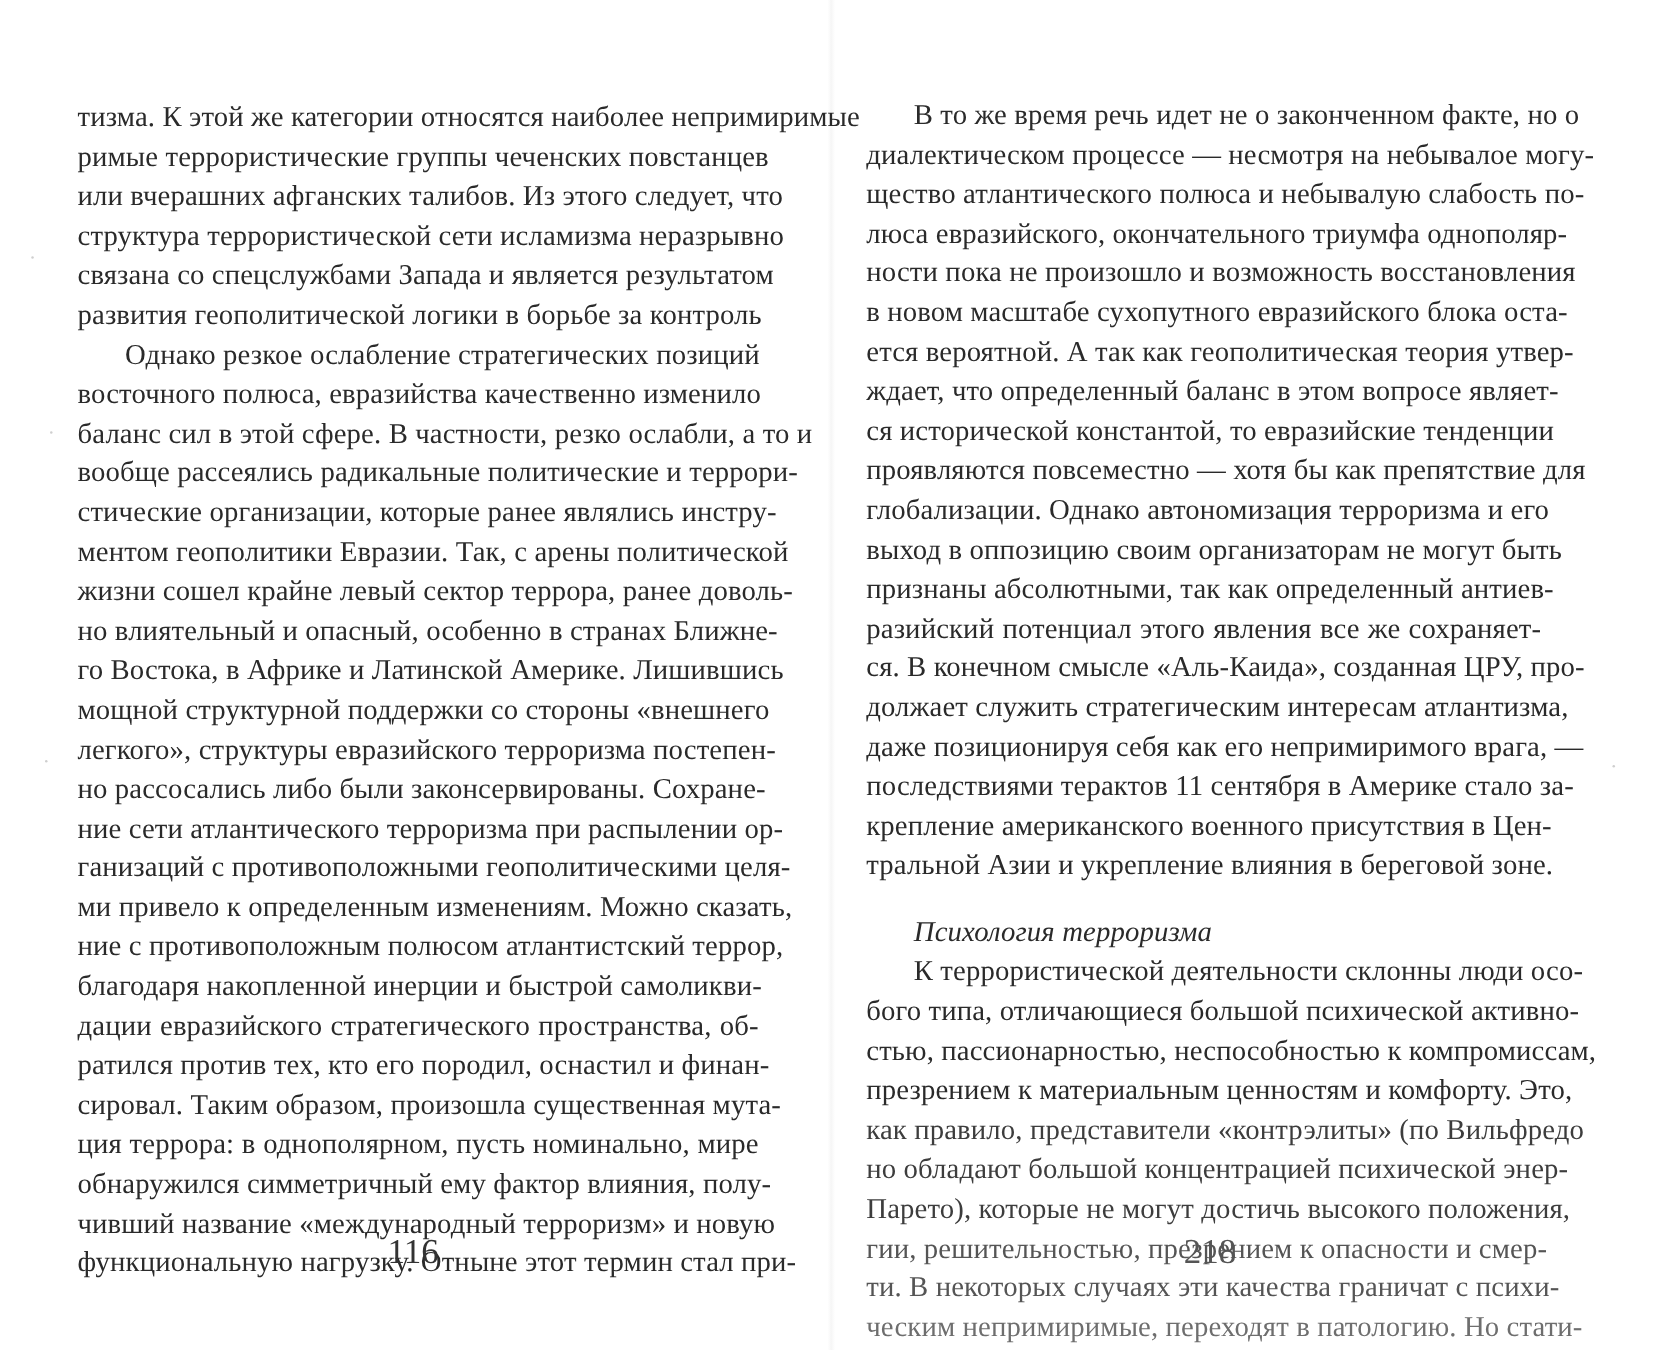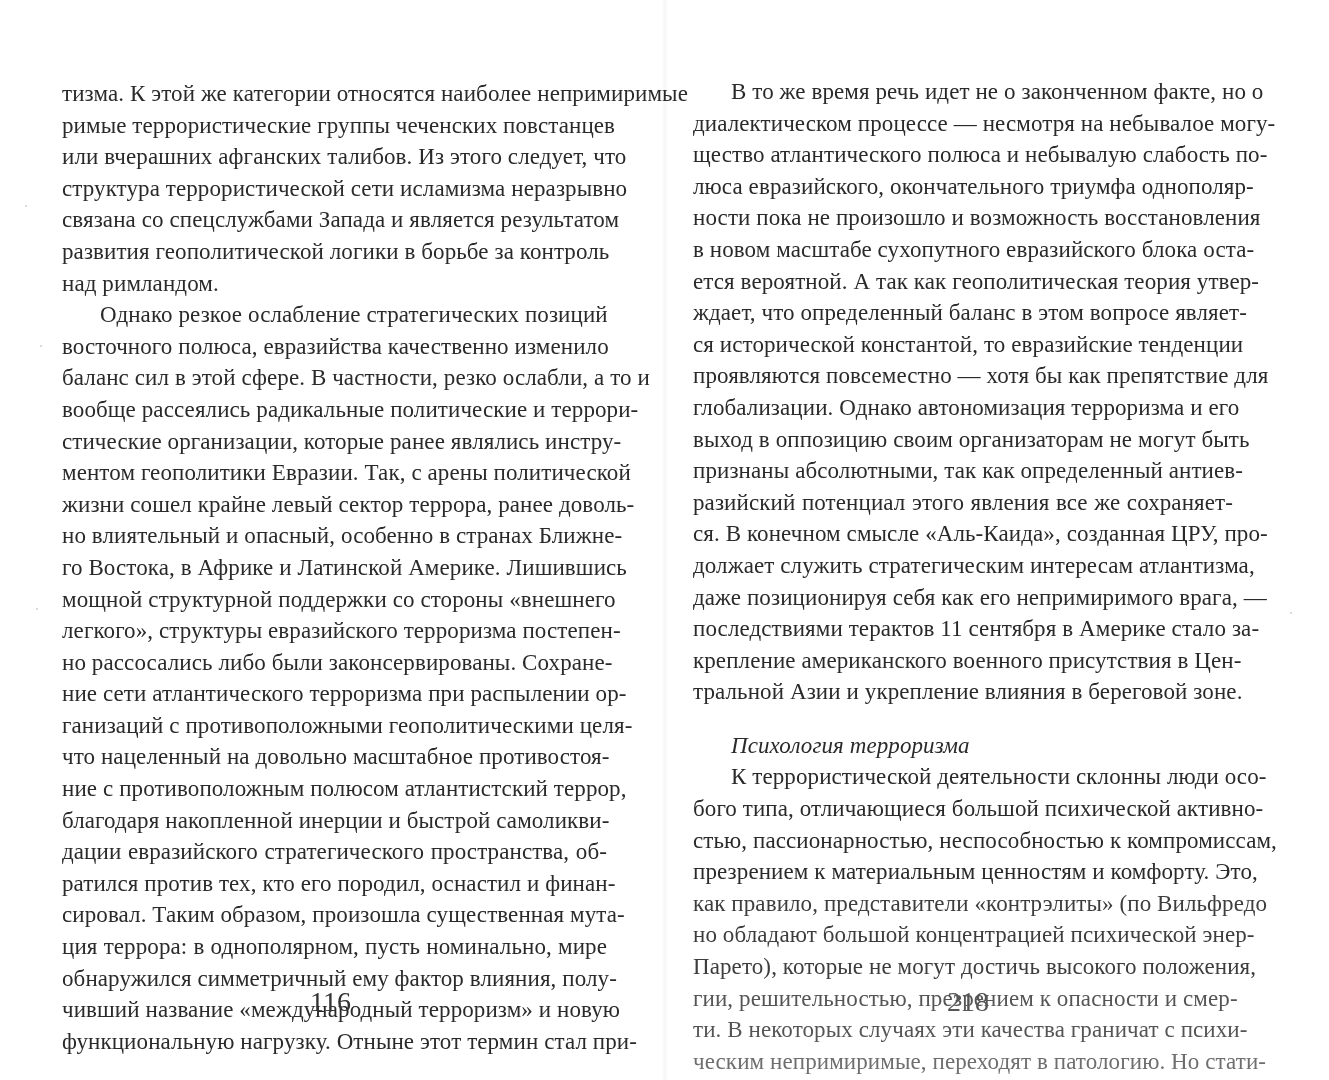--- a/index.html
+++ b/index.html
@@ -83,36 +83,35 @@
   <div class="gutter"></div>
 
   <div class="page page-left">
     <div class="text-block">
       <span class="line">тизма. К этой же категории относятся наиболее непримиримые</span>
       <span class="line">римые террористические группы чеченских повстанцев</span>
       <span class="line">или вчерашних афганских талибов. Из этого следует, что</span>
       <span class="line">структура террористической сети исламизма неразрывно</span>
       <span class="line">связана со спецслужбами Запада и является результатом</span>
       <span class="line">развития геополитической логики в борьбе за контроль</span>
-      <span class="line last">над римландом.</span>
       <span class="line indent">Однако резкое ослабление стратегических позиций</span>
       <span class="line">восточного полюса, евразийства качественно изменило</span>
       <span class="line">баланс сил в этой сфере. В частности, резко ослабли, а то и</span>
       <span class="line">вообще рассеялись радикальные политические и террори-</span>
       <span class="line">стические организации, которые ранее являлись инстру-</span>
       <span class="line">ментом геополитики Евразии. Так, с арены политической</span>
       <span class="line">жизни сошел крайне левый сектор террора, ранее доволь-</span>
       <span class="line">но влиятельный и опасный, особенно в странах Ближне-</span>
       <span class="line">го Востока, в Африке и Латинской Америке. Лишившись</span>
       <span class="line">мощной структурной поддержки со стороны «внешнего</span>
       <span class="line">легкого», структуры евразийского терроризма постепен-</span>
       <span class="line">но рассосались либо были законсервированы. Сохране-</span>
       <span class="line">ние сети атлантического терроризма при распылении ор-</span>
       <span class="line">ганизаций с противоположными геополитическими целя-</span>
-      <span class="line">что нацеленный на довольно масштабное противостоя-</span>
+      <span class="line">ми привело к определенным изменениям. Можно сказать,</span>
       <span class="line">ние с противоположным полюсом атлантистский террор,</span>
       <span class="line">благодаря накопленной инерции и быстрой самоликви-</span>
       <span class="line">дации евразийского стратегического пространства, об-</span>
       <span class="line">ратился против тех, кто его породил, оснастил и финан-</span>
       <span class="line">сировал. Таким образом, произошла существенная мута-</span>
       <span class="line">ция террора: в однополярном, пусть номинально, мире</span>
       <span class="line">обнаружился симметричный ему фактор влияния, полу-</span>
       <span class="line">чивший название «международный терроризм» и новую</span>
       <span class="line">функциональную нагрузку. Отныне этот термин стал при-</span>
 

